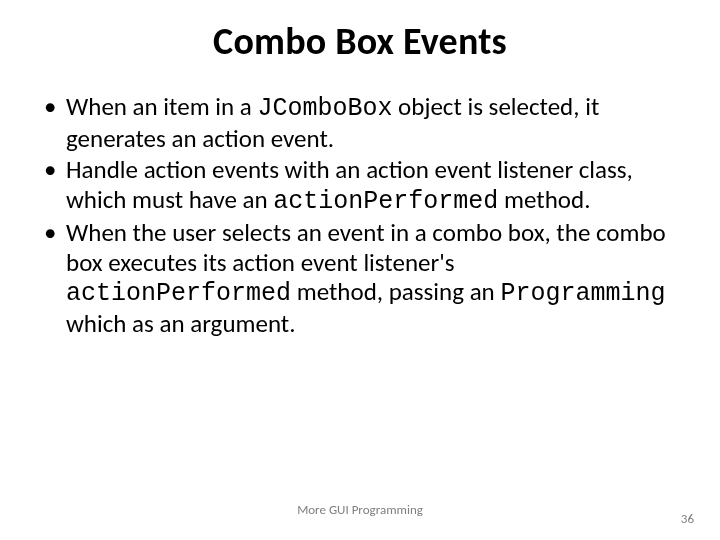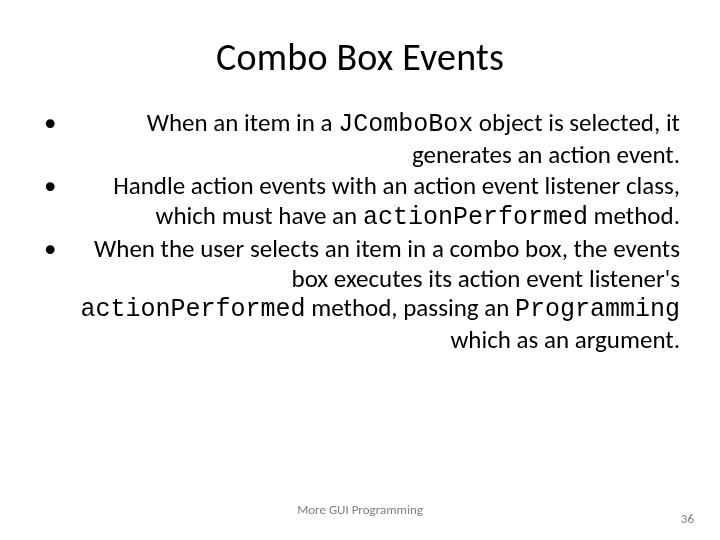--- a/index.html
+++ b/index.html
@@ -1,19 +1,19 @@
 <!DOCTYPE html>
 <html><head>
 <meta charset="utf-8">
 <style>
   * { margin: 0; padding: 0; box-sizing: border-box; }
   html, body { width: 720px; height: 540px; background: #fff; font-family: Calibri, "Segoe UI", Arial, sans-serif; color: #000; }
   .slide { width: 720px; height: 540px; position: relative; padding: 14px 40px 0 40px; }
-  .title { text-align: center; font-size: 38px; font-weight: 400; margin-top: 20px; margin-bottom: 28px; letter-spacing: 0.2px; }
-  .body { font-size: 25px; line-height: 1.18; text-align: right; }
+  .title { text-align: center; font-size: 38px; font-weight: 700; margin-top: 4px; margin-bottom: 28px; letter-spacing: 0.2px; }
+  .body { font-size: 25px; line-height: 1.18; }
   ul.bullets { list-style: none; padding-left: 0; }
   ul.bullets > li { position: relative; padding-left: 26px; margin-bottom: 2px; }
   ul.bullets > li::before { content: "•"; position: absolute; left: 4px; top: 0; font-size: 25px; }
   .code { font-family: "Courier New", Courier, monospace; }
   .footer-center { position: absolute; left: 0; right: 0; bottom: 23px; text-align: center; font-size: 13px; color: #7f7f7f; }
   .footer-right { position: absolute; right: 26px; bottom: 14px; font-size: 13px; color: #7f7f7f; }
 </style>
 </head>
 <body>
 
@@ -22,20 +22,20 @@
 
   <div class="body">
     <ul class="bullets">
       <li>
         <span>When an item in a </span><span class="code">JComboBox</span><span> object is selected, it generates an action event.</span>
       </li>
       <li>
         <span>Handle action events with an action event listener class, which must have an </span><span class="code">actionPerformed</span><span> method.</span>
       </li>
       <li>
-        <span>When the user selects an item in a combo box, the events box executes its action event listener's </span><span class="code">actionPerformed</span><span> method, passing an </span><span class="code">Programming</span><span> which as an argument.</span>
+        <span>When the user selects an event in a combo box, the combo box executes its action event listener's </span><span class="code">actionPerformed</span><span> method, passing an </span><span class="code">Programming</span><span> which as an argument.</span>
       </li>
     </ul>
   </div>
 
   <div class="footer-center">More GUI Programming</div>
   <div class="footer-right">36</div>
 </div>
 
 </body></html>

